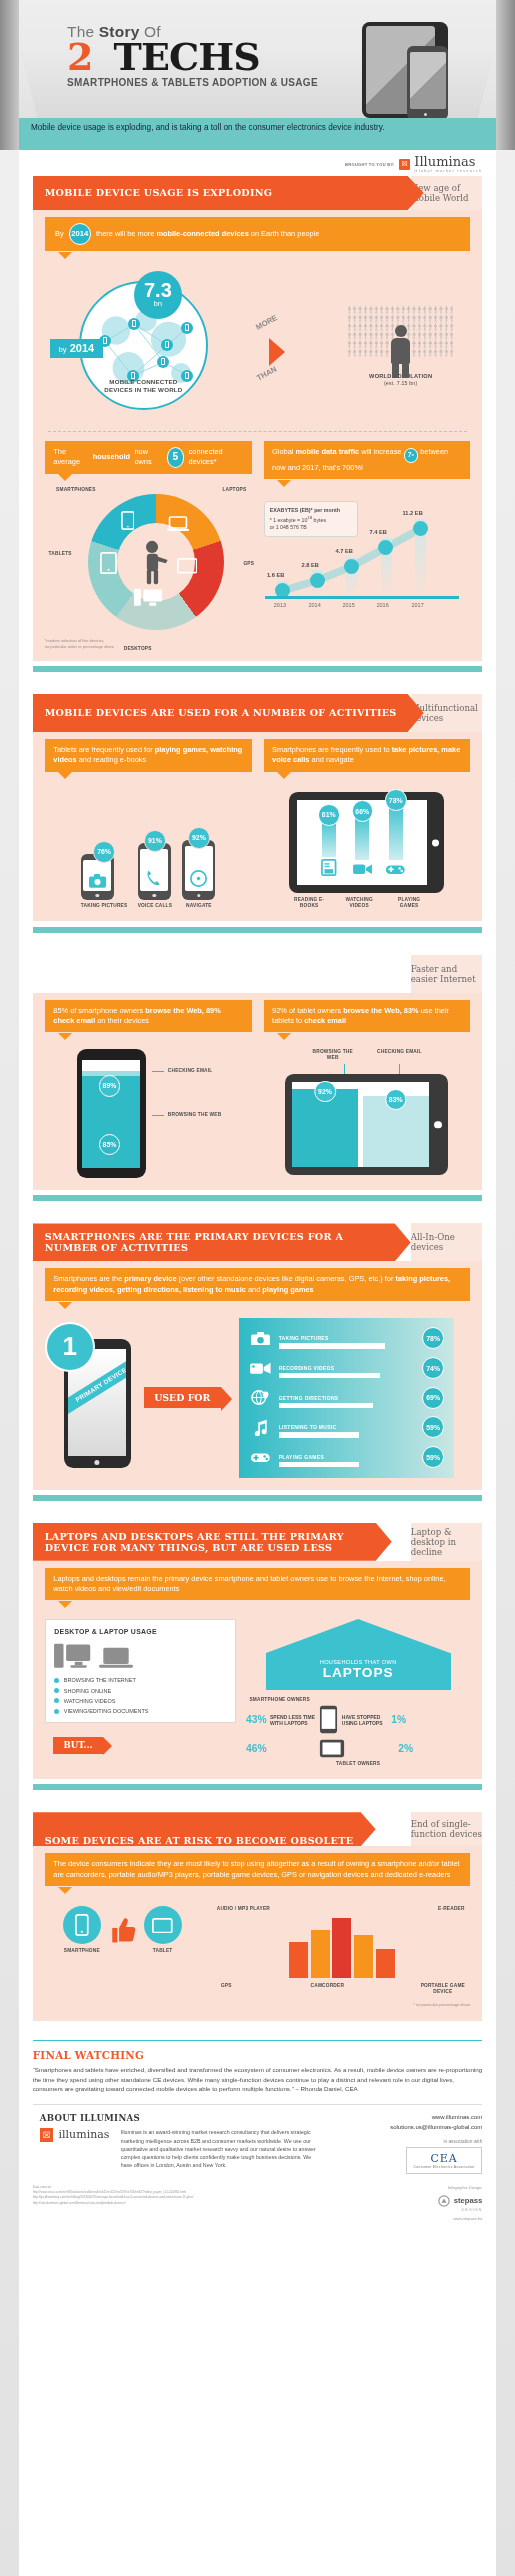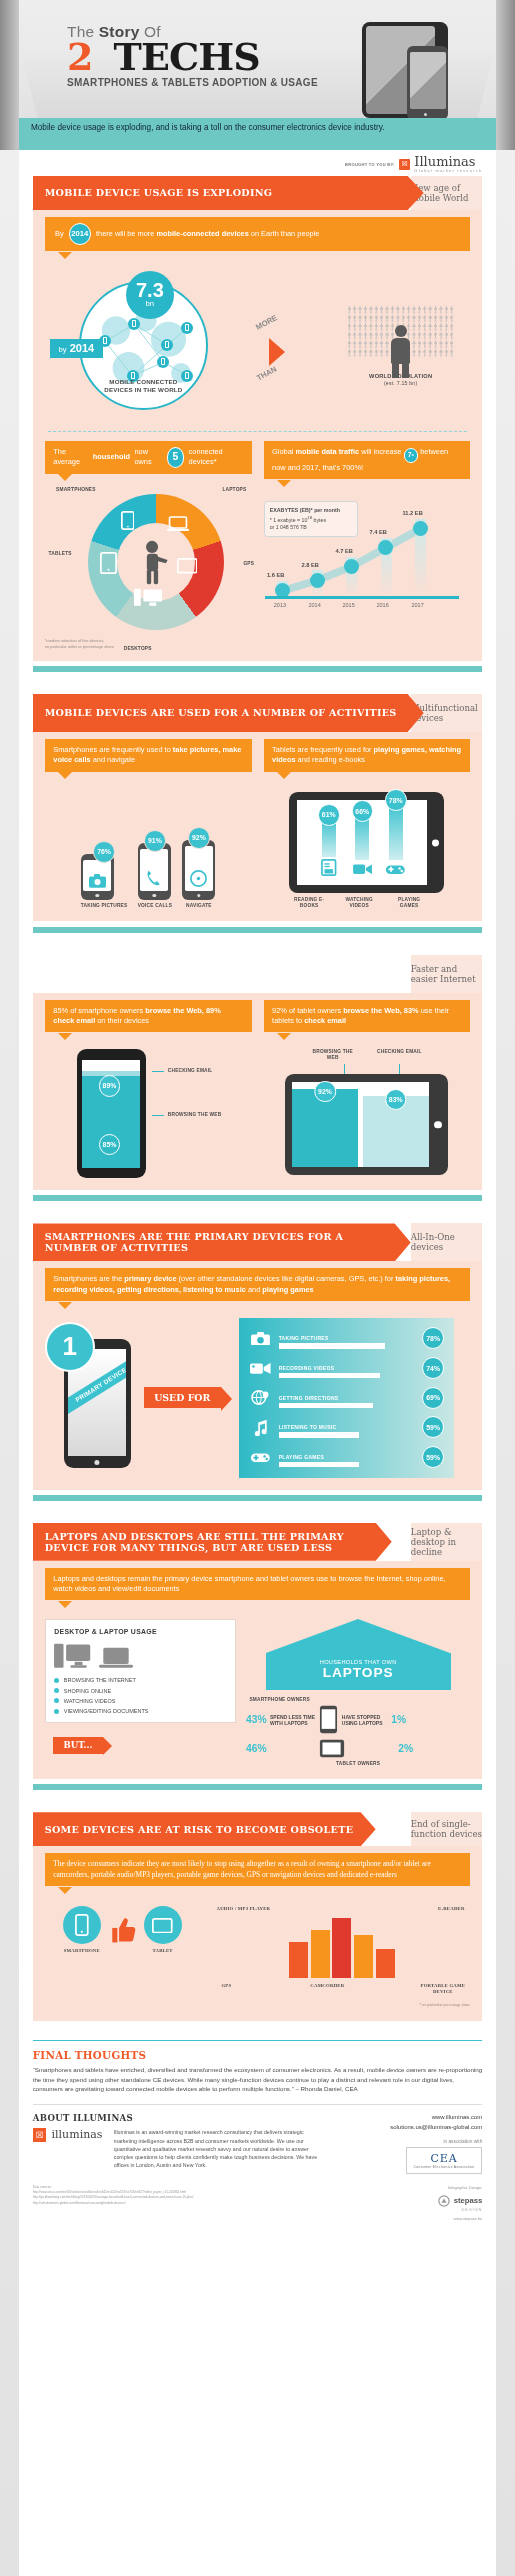--- a/index.html
+++ b/index.html
@@ -307,21 +307,21 @@
                 <i></i>
               </div>
             <div class="node" style="left:100px;top:87px;">
                 <i></i>
               </div>
             <div class="glabel">
               <div>MOBILE CONNECTED</div>
               <div>DEVICES IN THE WORLD</div>
             </div>
           </div>
-          <div class="gbadge" style="left:76px;top:1.7px;transform:none;">
+          <div class="gbadge" style="left:84px;top:1.7px;transform:none;">
             <span class="n">7.3</span>
             <span class="u">bn</span>
           </div>
           <div class="by2014">
             <small>by</small>
             <span>2014</span>
           </div>
         </div>
 
         <div style="position:relative;width:52px;height:94px;">
@@ -588,25 +588,25 @@
         <div class="bar" style="height:38px;clip-path:polygon(0 0,375px 0,391px 50%,375px 100%,0 100%);">
           <span>MOBILE DEVICES ARE USED FOR A NUMBER OF ACTIVITIES</span>
         </div>
       </div>
     </div>
 
     <div class="band" style="padding:6.9px 12px 12px;">
       <div style="display:flex;gap:12px;">
         <div class="callout" style="flex:1;">
           <span class="shadow"></span>
-          <span>Smartphones are frequently used to </span><b>take pictures, make voice calls</b><span> and navigate</span>
+          <span>Tablets are frequently used for </span><b>playing games, watching videos</b><span> and reading e-books</span>
         </div>
         <div class="callout" style="flex:1;">
           <span class="shadow"></span>
-          <span>Tablets are frequently used for </span><b>playing games, watching videos</b><span> and reading e-books</span>
+          <span>Smartphones are frequently used to </span><b>take pictures, make voice calls</b><span> and navigate</span>
         </div>
       </div>
 
       <div style="display:flex;gap:12px;margin-top:20.6px;">
 
         <div style="flex:1;display:flex;gap:10.3px;justify-content:center;align-items:flex-end;">
           <div style="text-align:center;">
             <div class="pct" style="margin:0 auto -8.6px;position:relative;z-index:3;">76%</div>
             <div class="phoneSm" style="height:46px;">
               <div class="scr">
@@ -947,27 +947,27 @@
       </div>
     </div>
 
     <div class="tealrule" style="margin-top:5.2px;"></div>
 
     <div class="sec" style="margin-top:22px;">
       <div class="sechead">
         <div class="tagbg">
           <span>End of single-function devices</span>
         </div>
-        <div class="bar" style="flex:0 0 343px;clip-path:polygon(0 0,328px 0,343px 50%,328px 100%,0 100%);">
+        <div class="bar" style="flex:0 0 343px;clip-path:polygon(0 0,328px 0,343px 50%,328px 100%,0 100%);align-items:flex-end;">
           <span>SOME DEVICES ARE AT RISK TO BECOME OBSOLETE</span>
         </div>
       </div>
     </div>
 
-    <div class="band" style="padding:6.9px 12px 13.7px;font-family:Liberation Serif, serif;">
+    <div class="band" style="padding:6.9px 12px 13.7px;">
       <div class="callout">The device consumers indicate they are most likely to stop using altogether as a result of owning a smartphone and/or tablet are camcorders, portable audio/MP3 players, portable game devices, GPS or navigation devices and dedicated e-readers</div>
 
       <div style="display:flex;gap:13.7px;margin-top:20.6px;align-items:flex-start;">
         <div style="flex:0 0 155px;position:relative;">
           <div style="display:flex;gap:6.9px;align-items:center;justify-content:center;">
             <div style="text-align:center;">
               <div style="width:38px;height:38px;border-radius:50%;background:#3cc2cf;display:flex;align-items:center;justify-content:center;margin:0 auto;">
                 <svg width="13.7" height="22" viewBox="0 0 16 26">
                     <rect x="1" y="1" width="14" height="24" rx="2.5" fill="none" stroke="#fff" stroke-width="2"></rect>
                     <circle cx="8" cy="21" r="1.3" fill="#fff"></circle>
@@ -1006,26 +1006,26 @@
             <div class="caption" style="width:26px;">GPS</div>
             <div class="caption" style="width:48px;">CAMCORDER</div>
             <div class="caption" style="width:55px;">PORTABLE GAME DEVICE</div>
           </div>
           <div class="note" style="margin-top:6.9px;text-align:right;">* no particular percentage share</div>
         </div>
       </div>
     </div>
 
     <div class="final" style="margin-top:19px;">
-      <h3>FINAL THOUGHTS</h3>
+      <h3>FINAL WATCHING</h3>
       <p>“Smartphones and tablets have enriched, diversified and transformed the ecosystem of consumer electronics. As a result, mobile device owners are re-proportioning the time they spend using other standalone CE devices. While many single-function devices continue to play a distinct and relevant role in our digital lives, consumers are gravitating toward connected mobile devices able to perform multiple functions.” – Rhonda Daniel, CEA</p>
     </div>
 
     <div class="about">
-      <div style="flex:1;">
+      <div style="flex:1;margin-left:7px;">
         <h4>ABOUT ILLUMINAS</h4>
         <div style="display:flex;gap:5.2px;align-items:flex-start;">
           <span style="width:13.7px;height:13.7px;background:#f05a28;color:#fff;font-size:8.6px;display:flex;align-items:center;justify-content:center;flex:0 0 13.7px;">☒</span>
           <span style="font-family:'DejaVu Serif',serif;font-size:11px;color:#444;flex:0 0 57px;">illuminas</span>
           <p>Illuminas is an award-winning market research consultancy that delivers strategic marketing intelligence across B2B and consumer markets worldwide. We use our quantitative and qualitative market research savvy and our natural desire to answer complex questions to help clients confidently make tough business decisions. We have offices in London, Austin and New York.</p>
         </div>
       </div>
       <div style="flex:0 0 155px;text-align:right;">
         <div class="links">
           <a href="#" style="color:#3a3a3a;text-decoration:none;">www.illuminas.com</a><br>

